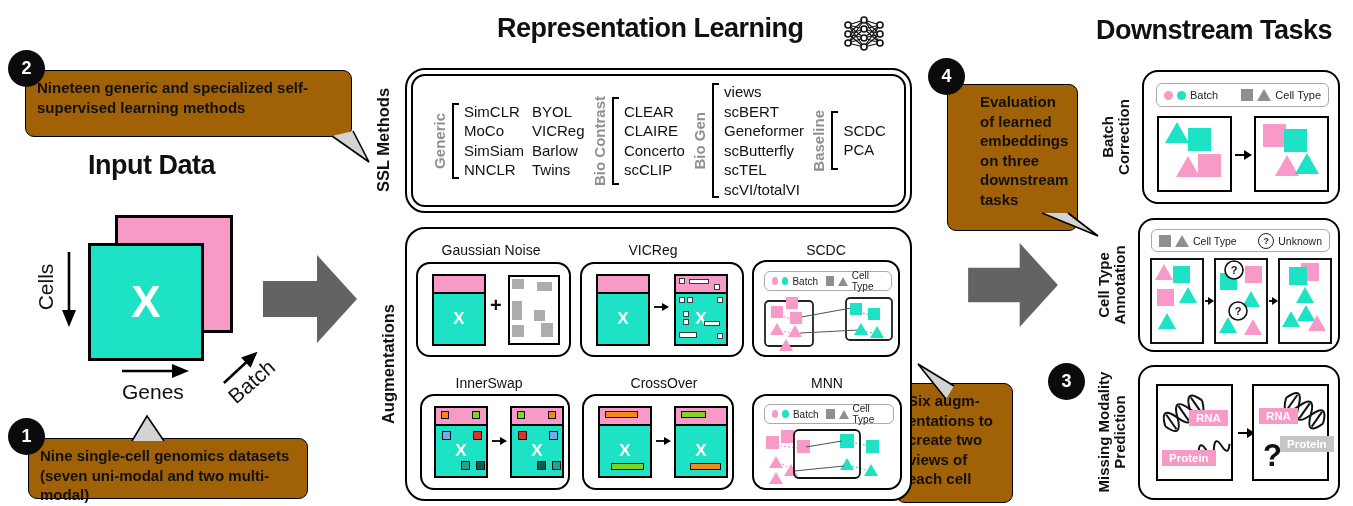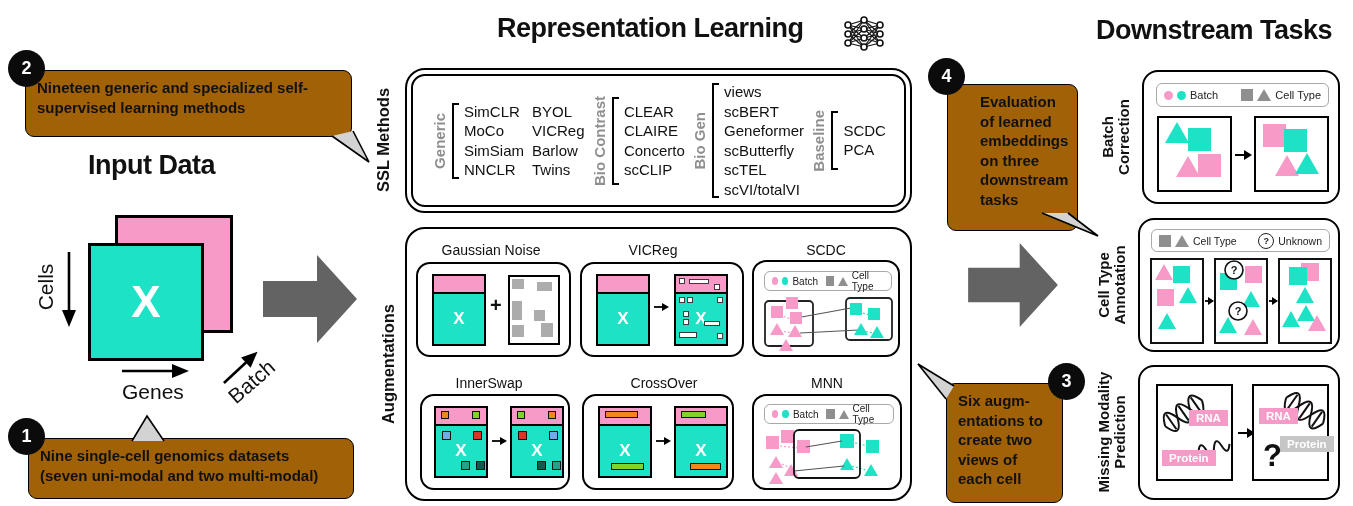--- a/index.html
+++ b/index.html
@@ -102,28 +102,28 @@
   </svg>
   <div class="sec-title" style="left:1096px;top:15px;">Downstream Tasks</div>
 
   <div class="callout" style="left:25px;top:70px;width:327px;height:67px;"> Nineteen generic and specialized self-
 supervised learning methods</div>
   <svg class="tail" style="left:322px;top:128px;" width="52" height="38">
     <path d="M10,8 L47,34 L31,3" fill="#D3D3D3" stroke="#000" stroke-width="1.6"></path>
   </svg>
   <div class="badge" style="left:8px;top:50px;">2</div>
 
-  <div class="callout" style="left:28px;top:438px;width:326px;height:61px;">Nine single-cell genomics datasets
+  <div class="callout" style="left:28px;top:438px;width:280px;height:61px;">Nine single-cell genomics datasets
 (seven uni-modal and two multi-modal)</div>
   <svg class="tail" style="left:128px;top:413px;" width="40" height="29">
     <path d="M4,28 L19,3 L36,28" fill="#D3D3D3" stroke="#000" stroke-width="1.6"></path>
   </svg>
   <div class="badge" style="left:8px;top:418px;">1</div>
 
-  <div class="callout" style="left:946px;top:383px;width:117px;height:120px;">Six augm-
+  <div class="callout" style="left:896px;top:383px;width:117px;height:120px;">Six augm-
 entations to
 create two
 views of
 each cell</div>
   <svg class="tail" style="left:913px;top:358px;" width="56" height="42">
     <path d="M41,28 L5,6 L33,41" fill="#D3D3D3" stroke="#000" stroke-width="1.6"></path>
   </svg>
   <div class="badge" style="left:1048px;top:363px;">3</div>
 
   <div class="callout" style="left:947px;top:84px;width:131px;height:147px;padding-left:32px;"> Evaluation

